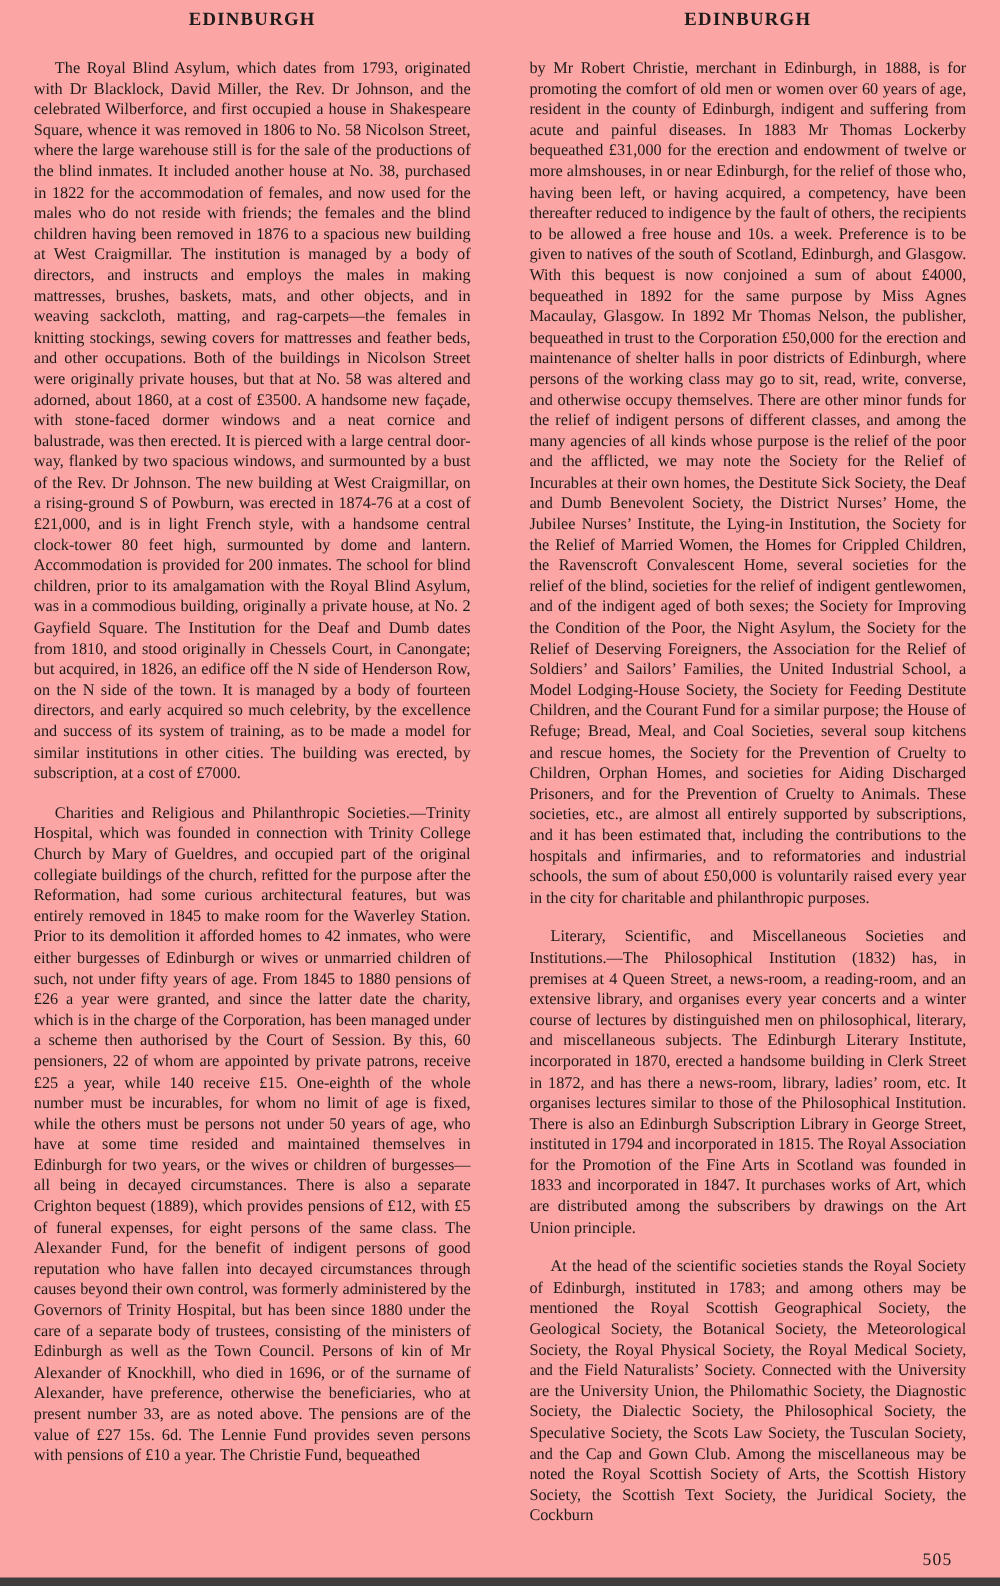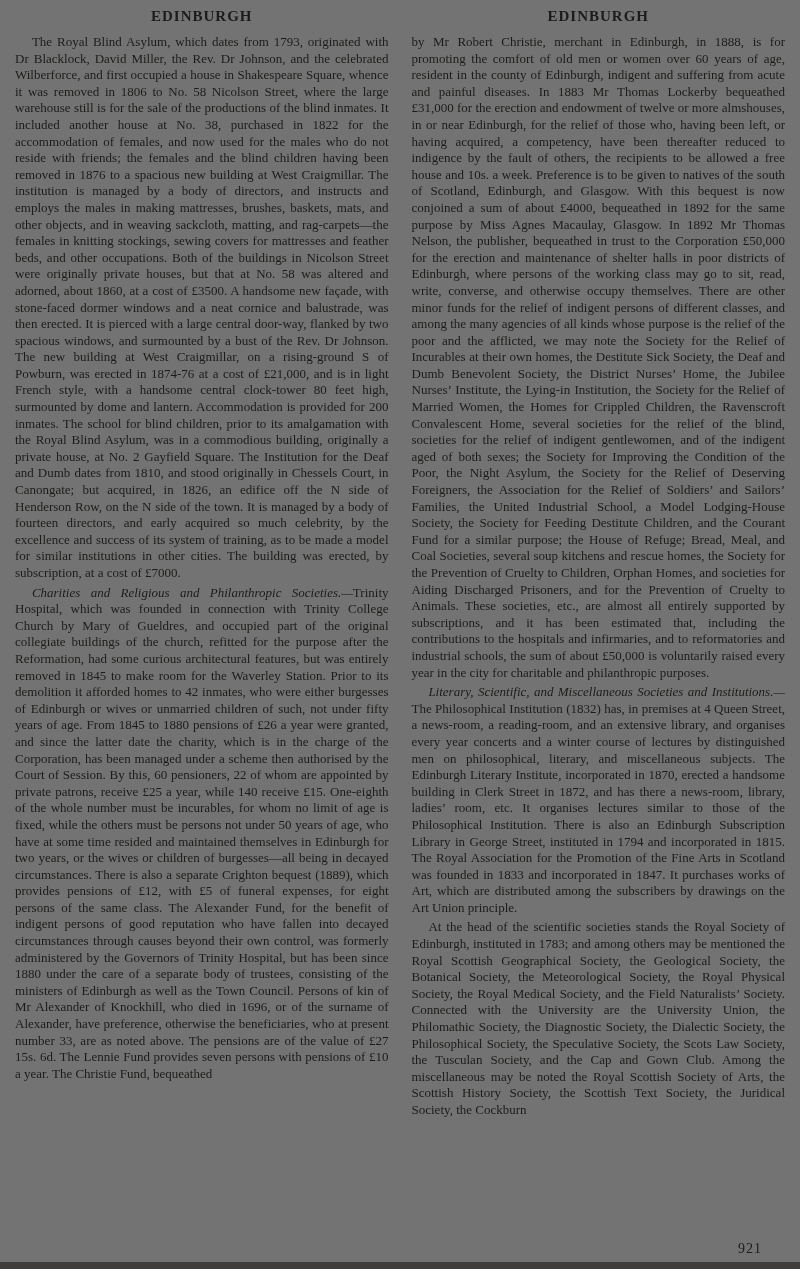--- a/index.html
+++ b/index.html
@@ -6,21 +6,21 @@
   body {
     width: 800px;
     font-family: "Liberation Serif", "DejaVu Serif", serif;
     background: #e8e7e3;
   }
   .page {
     position: relative;
     width: 800px;
     height: 1269px;
     overflow: hidden;
-    background: #737373;
+    background: #fca5a5;
     color: #1d1c1a;
   }
   .header-row {
     display: flex;
     gap: 17px;
     padding: 8px 12px 4px 12px;
   }
   .running-head {
     flex: 1;
     text-align: center;
@@ -34,25 +34,25 @@
     padding: 2px 12px 0 12px;
   }
   .column {
     flex: 1;
     min-width: 0;
     font-size: 13px;
     line-height: 16.6px;
     text-align: justify;
   }
   .column p {
-    margin: 3px;
+    margin: 15px;
     text-indent: 1.3em;
   }
   .column p.noindent { text-indent: 0; }
-  .lead-italic { font-style: italic; }
+  .lead-italic { }
   .inline-italic { }
   .page-number {
     position: absolute;
     right: 38px;
     bottom: 12px;
     font-size: 14px;
     letter-spacing: 1px;
   }
   .bottom-edge {
     position: absolute;
@@ -81,16 +81,16 @@
     </div>
 
     <div class="column">
       <p class="noindent"><span>by Mr Robert Christie, merchant in Edinburgh, in 1888, is for promoting the comfort of old men or women over 60 years of age, resident in the county of Edinburgh, indigent and suffering from acute and painful diseases. In 1883 Mr Thomas Lockerby bequeathed £31,000 for the erection and endowment of twelve or more almshouses, in or near Edinburgh, for the relief of those who, having been left, or having acquired, a competency, have been thereafter reduced to indigence by the fault of others, the recipients to be allowed a free house and 10s. a week. Preference is to be given to natives of the south of Scotland, Edinburgh, and Glasgow.  With this bequest is now conjoined a sum of about £4000, bequeathed in 1892 for the same purpose by Miss Agnes Macaulay, Glasgow. In 1892 Mr Thomas Nelson, the publisher, bequeathed in trust to the Corporation £50,000 for the erection and maintenance of shelter halls in poor districts of Edinburgh, where persons of the working class may go to sit, read, write, converse, and otherwise occupy themselves. There are other minor funds for the relief of indigent persons of different classes, and among the many agencies of all kinds whose purpose is the relief of the poor and the afflicted, we may note the Society for the Relief of Incurables at their own homes, the Destitute Sick Society, the Deaf and Dumb Benevolent Society, the District Nurses’ Home, the Jubilee Nurses’ Institute, the Lying-in Institution, the Society for the Relief of Married Women, the Homes for Crippled Children, the Ravenscroft Convalescent Home, several societies for the relief of the blind, societies for the relief of indigent gentlewomen, and of the indigent aged of both sexes; the Society for Improving the Condition of the Poor, the Night Asylum, the Society for the Relief of Deserving Foreigners, the Association for the Relief of Soldiers’ and Sailors’ Families, the United Industrial School, a Model Lodging-House Society, the Society for Feeding Destitute Children, and the </span><span class="inline-italic">Courant</span><span> Fund for a similar purpose; the House of Refuge; Bread, Meal, and Coal Societies, several soup kitchens and rescue homes, the Society for the Prevention of Cruelty to Children, Orphan Homes, and societies for Aiding Discharged Prisoners, and for the Prevention of Cruelty to Animals.  These societies, etc., are almost all entirely supported by subscriptions, and it has been estimated that, including the contributions to the hospitals and infirmaries, and to reformatories and industrial schools, the sum of about £50,000 is voluntarily raised every year in the city for charitable and philanthropic purposes.</span></p>
       <p><span class="lead-italic">Literary, Scientific, and Miscellaneous Societies and Institutions.—</span><span>The Philosophical Institution (1832) has, in premises at 4 Queen Street, a news-room, a reading-room, and an extensive library, and organises every year concerts and a winter course of lectures by distinguished men on philosophical, literary, and miscellaneous subjects.  The Edinburgh Literary Institute, incorporated in 1870, erected a handsome building in Clerk Street in 1872, and has there a news-room, library, ladies’ room, etc.  It organises lectures similar to those of the Philosophical Institution.  There is also an Edinburgh Subscription Library in George Street, instituted in 1794 and incorporated in 1815.  The Royal Association for the Promotion of the Fine Arts in Scotland was founded in 1833 and incorporated in 1847.  It purchases works of Art, which are distributed among the subscribers by drawings on the Art Union principle.</span></p>
       <p><span>At the head of the scientific societies stands the Royal Society of Edinburgh, instituted in 1783; and among others may be mentioned the Royal Scottish Geographical Society, the Geological Society, the Botanical Society, the Meteorological Society, the Royal Physical Society, the Royal Medical Society, and the Field Naturalists’ Society.  Connected with the University are the University Union, the Philomathic Society, the Diagnostic Society, the Dialectic Society, the Philosophical Society, the Speculative Society, the Scots Law Society, the Tusculan Society, and the Cap and Gown Club.  Among the miscellaneous may be noted the Royal Scottish Society of Arts, the Scottish History Society, the Scottish Text Society, the Juridical Society, the Cockburn</span></p>
     </div>
 
   </div>
 
-  <div class="page-number">921</div>
+  <div class="page-number">505</div>
   <div class="bottom-edge"></div>
 
 </div>
 
 </body></html>

